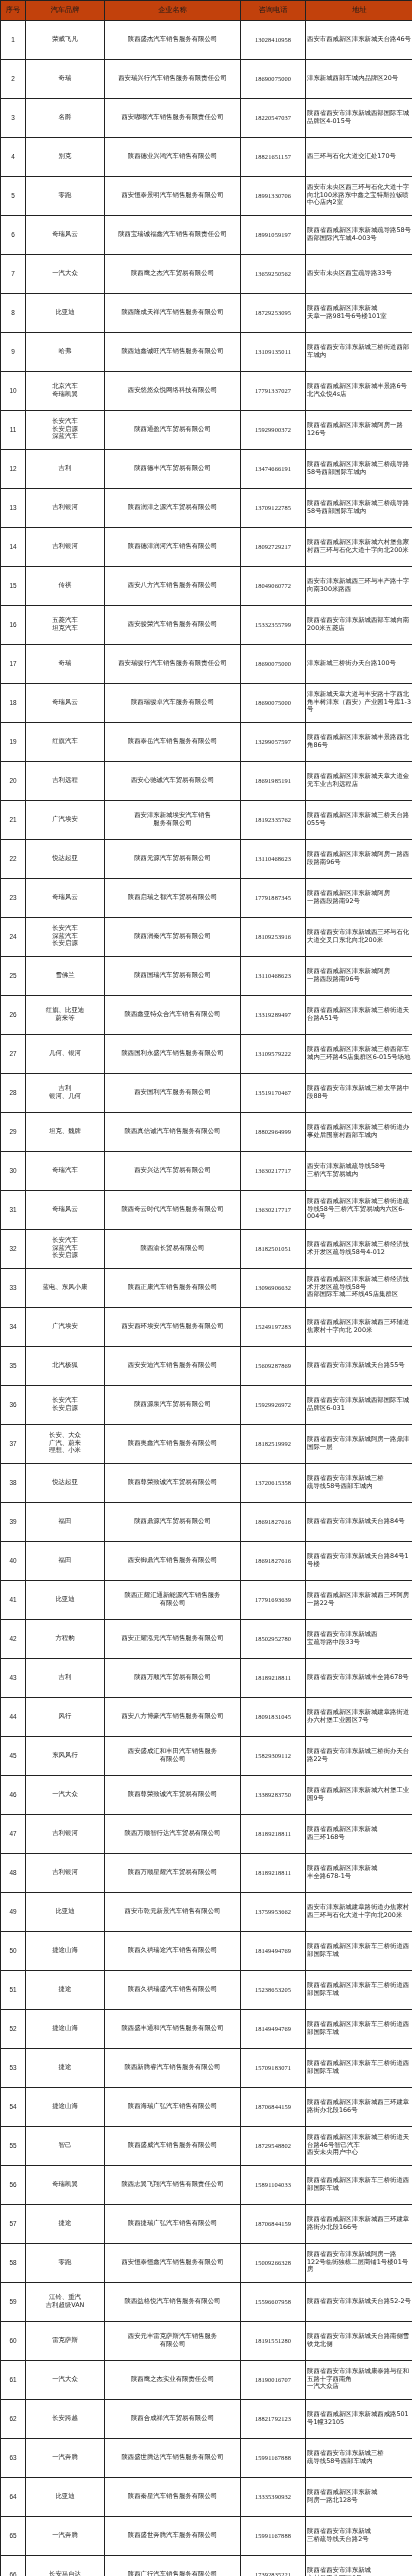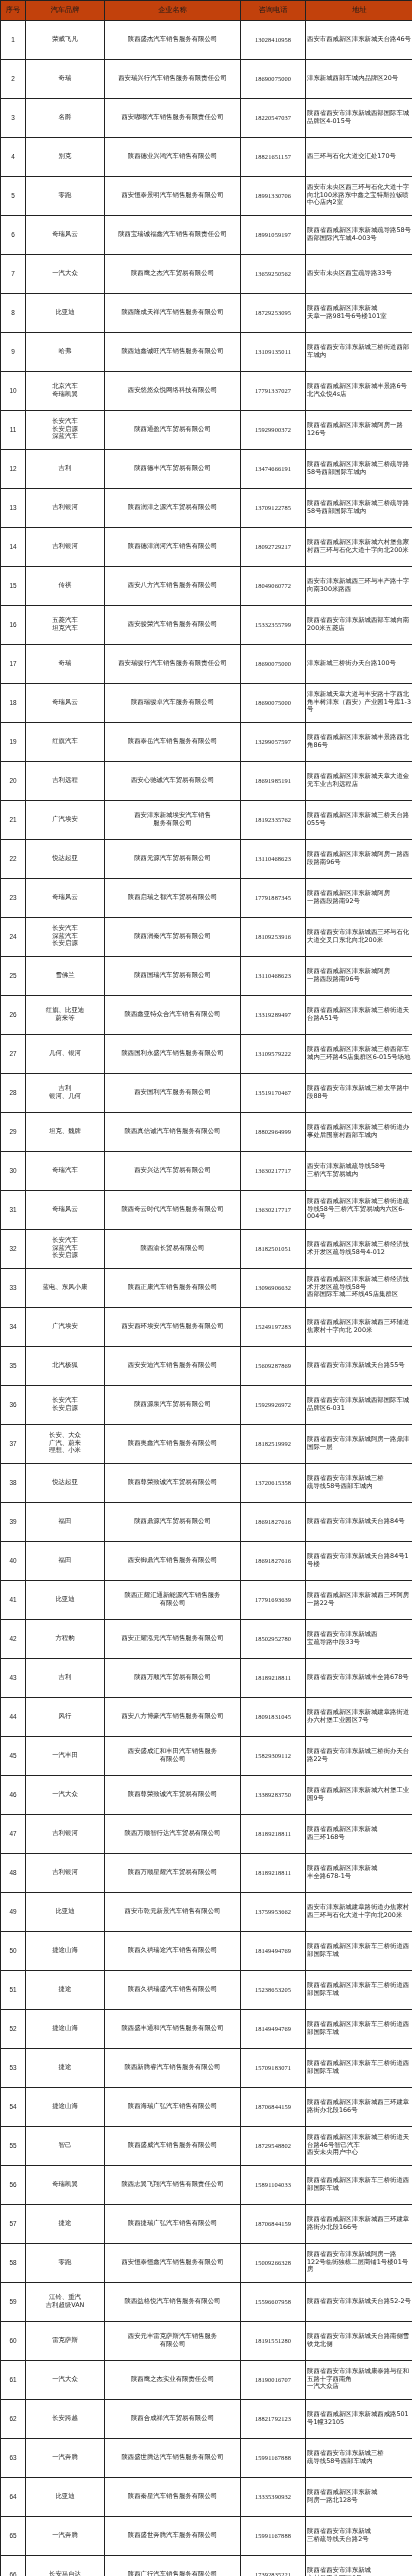--- a/index.html
+++ b/index.html
@@ -361,21 +361,21 @@
   </tr>
       <tr>
     <td class="c-idx">44</td>
     <td class="c-brand">风行</td>
     <td class="c-company">西安八方博豪汽车销售服务有限公司</td>
     <td class="c-phone">18091831045</td>
     <td class="c-addr">陕西省西咸新区沣东新城建章路街道办六村堡工业园区7号</td>
   </tr>
       <tr>
     <td class="c-idx">45</td>
-    <td class="c-brand">一汽丰田</td>
+    <td class="c-brand">东风风行</td>
     <td class="c-company">西安盛成汇和丰田汽车销售服务
 有限公司</td>
     <td class="c-phone">15829309112</td>
     <td class="c-addr">陕西省西安市沣东新城三桥街办天台路22号</td>
   </tr>
       <tr>
     <td class="c-idx">46</td>
     <td class="c-brand">一汽大众</td>
     <td class="c-company">陕西尊荣致诚汽车贸易有限公司</td>
     <td class="c-phone">13389283750</td>

